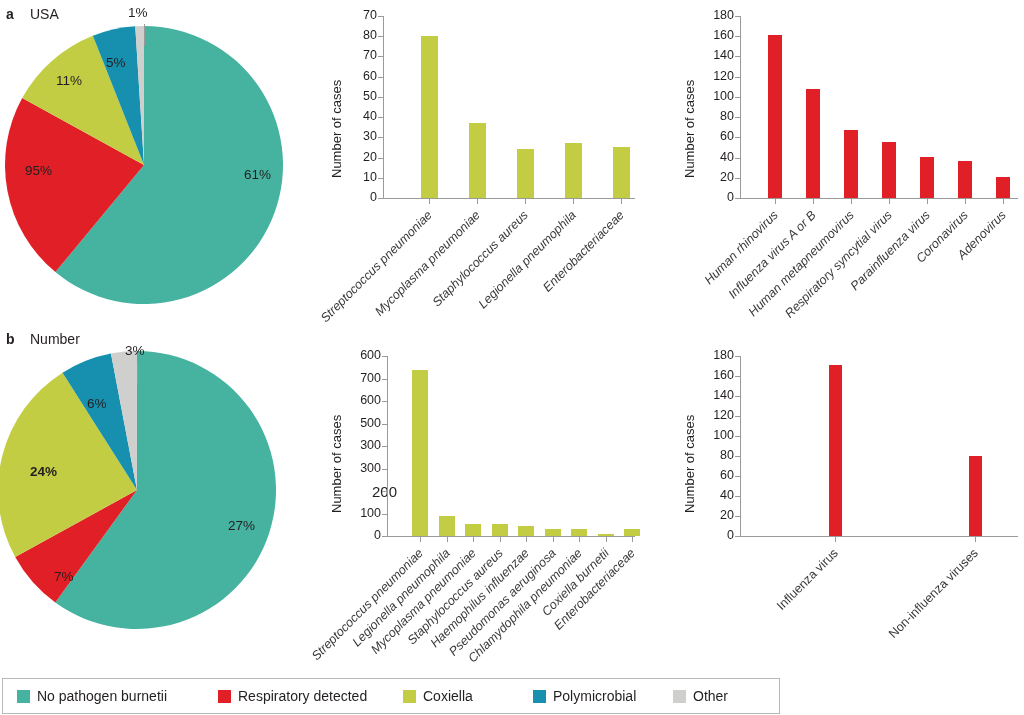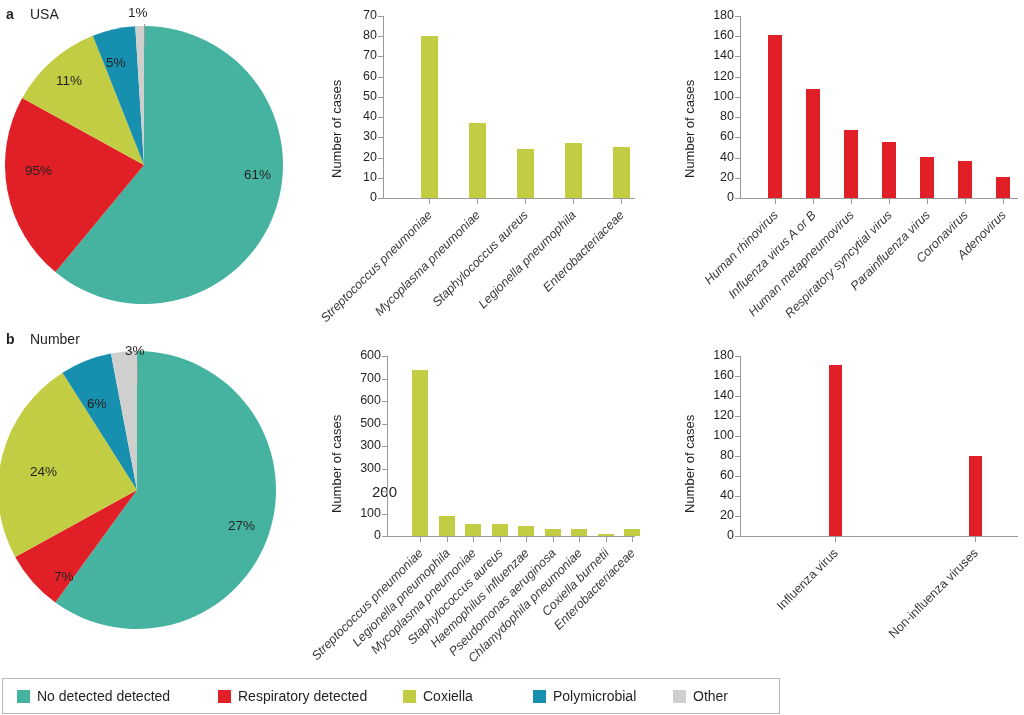--- a/index.html
+++ b/index.html
@@ -206,21 +206,21 @@
       <path d="M 137 150 L 137 11 A 139 139 0 1 1 55.29784993134625 262.4533622181177 Z" fill="#45b3a0"></path>
       <path d="M 137 150 L 55.29784993134625 262.4533622181177 A 139 139 0 0 1 15.193371473903 216.96376070013847 Z" fill="#e01f26"></path>
       <path d="M 137 150 L 15.193371473903 216.96376070013847 A 139 139 0 0 1 62.52007549791941 32.63841835521994 Z" fill="#c3cd43"></path>
       <path d="M 137 150 L 62.52007549791941 32.63841835521994 A 139 139 0 0 1 110.95399727258416 13.46207214871231 Z" fill="#1690ae"></path>
       <path d="M 137 150 L 110.95399727258416 13.46207214871231 A 139 139 0 0 1 136.99999999999997 11 Z" fill="#cfcfcd"></path>
     </svg>
 </div>
 <div class="pie-label" style="left:125px; top:343px;">3%</div>
 <div class="leader" style="left:137px; top:362px; height:22px;"></div>
 <div class="pie-label" style="left:87px; top:396px;">6%</div>
-<div class="pie-label" style="left:30px; top:464px;">24%</div>
+<div class="pie-label" style="left:30px; top:464px;font-weight:bold;">24%</div>
 <div class="pie-label" style="left:54px; top:569px;">7%</div>
 <div class="pie-label" style="left:228px; top:518px;">27%</div>
 
 <div class="chart-wrap" id="eu-bact-wrap" style="left:315px; top:348px; width:330px; height:290px;">
   <div class="axis-title" style="left:14px; top:165px;">Number of cases</div>
 <div class="tick-label" style="left: 30px; top: 180px; width: 36px; font-size: 12.5px;">0</div>
     <div class="tick" style="left: 67px; top: 188px; width: 5px; height: 1px;"></div>
     <div class="tick-label" style="left: 30px; top: 157.5px; width: 36px; font-size: 12.5px;">100</div>
     <div class="tick" style="left: 67px; top: 165.5px; width: 5px; height: 1px;"></div>
     <div class="tick-label" style="left: 46px; top: 135px; width: 36px; font-size: 15px;">200</div>
@@ -296,21 +296,21 @@
     <div class="tick" style="left: 167px; top: 189px; width: 1px; height: 5px;"></div>
     <div class="cat-label upright" style="left: 163px; top: 198px; transform: rotate(-45deg) translate(-100%, 0px);">Influenza virus</div>
     <div class="bar" style="left: 300.5px; top: 108px; width: 13px; height: 80px; background: rgb(224, 31, 38);"></div>
     <div class="tick" style="left: 307px; top: 189px; width: 1px; height: 5px;"></div>
     <div class="cat-label upright" style="left: 303px; top: 198px; transform: rotate(-45deg) translate(-100%, 0px);">Non-influenza viruses</div>
   </div>
 
 <div id="legend">
     <div class="legend-item" style="position: absolute; left: 14px;">
       <span class="swatch" style="background: rgb(69, 179, 160);"></span>
-      <span>No detected detected</span>
+      <span>No pathogen burnetii</span>
     </div>
     <div class="legend-item" style="position: absolute; left: 215px;">
       <span class="swatch" style="background: rgb(224, 31, 38);"></span>
       <span>Respiratory detected</span>
     </div>
     <div class="legend-item" style="position: absolute; left: 400px;">
       <span class="swatch" style="background: rgb(195, 205, 67);"></span>
       <span>Coxiella</span>
     </div>
     <div class="legend-item" style="position: absolute; left: 530px;">

